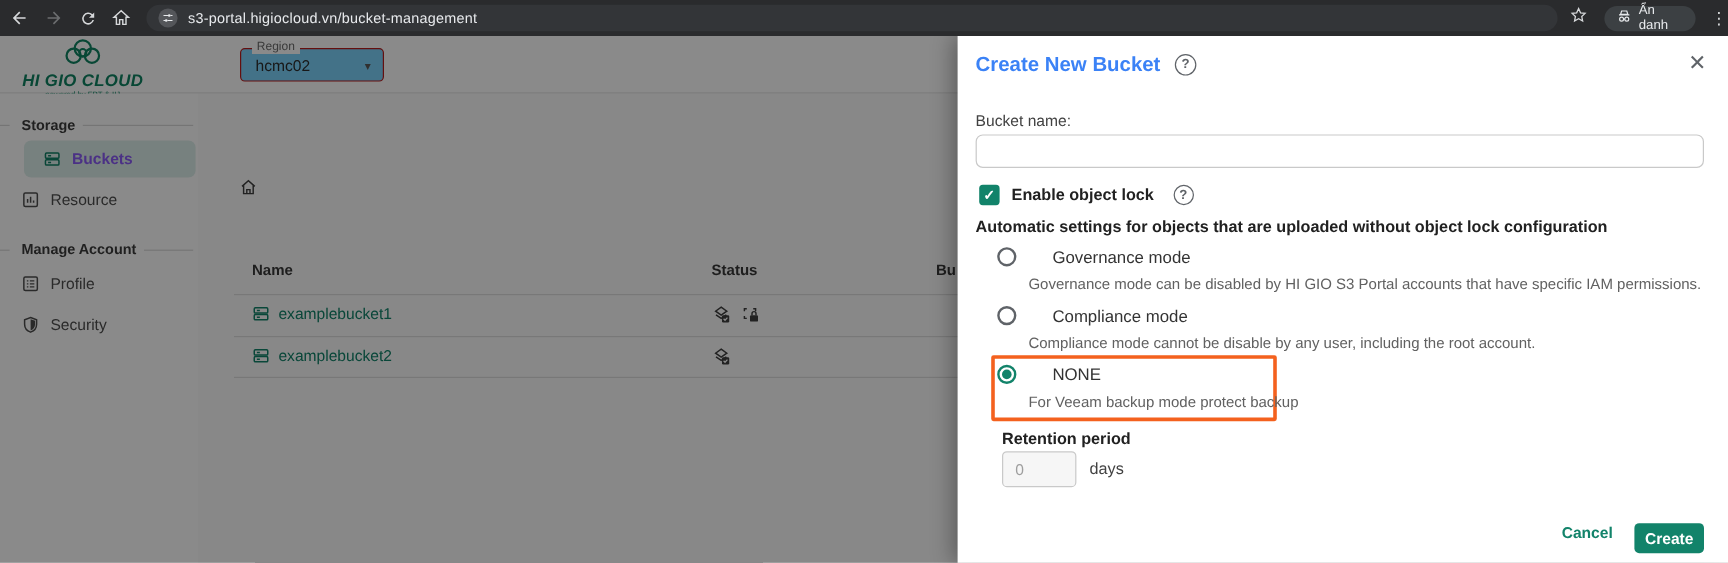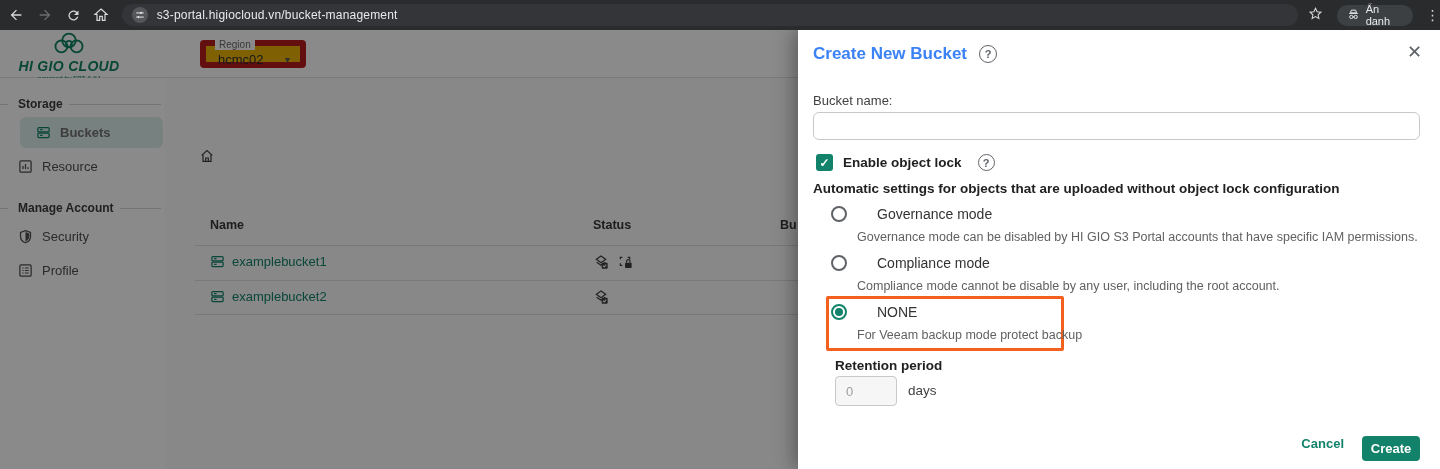--- a/index.html
+++ b/index.html
@@ -24,37 +24,37 @@
   .kebab { color:#d6d8da; font-size:14px; margin-left:12px; width:16px; text-align:center; }
 
   
   .page { position:absolute; left:0; top:30px; width:1440px; height:439px; background:#fff; }
 
   .app-header { position:absolute; left:0; top:0; width:1440px; height:48px; background:#fff;
                 border-bottom:1px solid #e2e2e2; }
   .logo { position:absolute; left:14px; top:2px; width:110px; text-align:center; }
   .logo-title { color:#0f8463; font-size:14px; font-weight:bold; font-style:italic; letter-spacing:.3px; }
   .logo-sub { color:#0f8463; font-size:6.5px; margin-top:1px; }
-  .region-select { position:absolute; left:200px; top:10px; width:106px; height:28px;
-                   border:6px solid #b91c1c; border-radius:4px; background:#eab308; }
+  .region-select { position:absolute; left:200px; top:10px; width:120px; height:28px;
+                   border:1px solid #b91c1c; border-radius:4px; background:#7dd3fc; }
   .region-label { position:absolute; left:9px; top:-7px; background:#fff; padding:0 4px;
                   font-size:10px; color:#6b6b6b; }
   .region-value { position:absolute; left:12px; top:6px; font-size:13px; color:#2e2e2e; }
   .region-caret { position:absolute; right:10px; top:8px; font-size:10px; color:#5a5a5a; }
 
   
   .sidebar { position:absolute; left:0; top:48px; width:165px; height:391px; background:#fff; }
   .side-section { display:flex; align-items:center; margin-top:16px; height:20px; }
   .side-section .pre  { width:8px; border-top:1px solid #d9d9d9; }
   .side-section .post { flex:1; border-top:1px solid #d9d9d9; margin-right:4px; }
   .side-section .lbl  { font-size:12px; font-weight:bold; color:#3c3c3c; padding:0 6px 0 10px; white-space:nowrap; }
   .side-item { display:flex; align-items:center; height:31px; margin:3px 2px; border-radius:6px;
                color:#4f4f4f; font-size:13px; gap:9px; padding-left:16px; }
   .side-item svg { flex:0 0 auto; }
-  .side-item.active { background:#ddeeea; color:#737373; font-weight:bold;margin-left:20px; }
+  .side-item.active { background:#ddeeea; color:#8b5cf6; font-weight:bold;margin-left:20px; }
 
   
   .main { position:absolute; left:165px; top:48px; width:1275px; height:391px; background:#fbfbfb; }
   .crumb-home { position:absolute; left:34px; top:70px; color:#3f3f3f; }
   .tbl-head { position:absolute; left:30px; top:140px; width:1245px; height:24px;
               font-size:12.5px; font-weight:bold; color:#383838; }
   .col-name { position:absolute; left:15px; }
   .col-status { position:absolute; left:398px; }
   .col-bu { position:absolute; left:585px; }
   .tbl-line { position:absolute; left:30px; width:1245px; border-top:1px solid #dedede; }
@@ -202,31 +202,31 @@
       </svg>
       <span>Resource</span>
     </div>
     <div class="side-section">
       <span class="pre"></span>
         <span class="lbl">Manage Account</span>
         <span class="post"></span>
     </div>
     <div class="side-item">
       <svg width="15" height="15" viewBox="0 0 24 24">
+        <rect x="3" y="3" width="18" height="18" rx="2" fill="none" stroke="#4f4f4f" stroke-width="2"></rect>
+        <path d="M7 8h2M11 8h6M7 12h2M11 12h6M7 16h2M11 16h6" stroke="#4f4f4f" stroke-width="1.7"></path>
+      </svg>
+      <span>Profile</span>
+    </div>
+    <div class="side-item">
+      <svg width="15" height="15" viewBox="0 0 24 24">
         <path d="M12 2.5l8 3v6c0 5-3.2 8.8-8 10.5C7.2 20.3 4 16.5 4 11.5v-6z" fill="none" stroke="#4f4f4f" stroke-width="2"></path>
         <path d="M12 4.7v15.1c3.9-1.5 6-4.6 6-8.3V7z" fill="#4f4f4f"></path>
       </svg>
       <span>Security</span>
-    </div>
-    <div class="side-item">
-      <svg width="15" height="15" viewBox="0 0 24 24">
-        <rect x="3" y="3" width="18" height="18" rx="2" fill="none" stroke="#4f4f4f" stroke-width="2"></rect>
-        <path d="M7 8h2M11 8h6M7 12h2M11 12h6M7 16h2M11 16h6" stroke="#4f4f4f" stroke-width="1.7"></path>
-      </svg>
-      <span>Profile</span>
     </div>
   </div>
 
   <div class="main">
     <span class="crumb-home">
       <svg width="16" height="16" viewBox="0 0 24 24">
           <path d="M4 11l8-7 8 7M6 9.5V20h12V9.5" fill="none" stroke="#3f3f3f" stroke-width="1.8"></path>
           <path d="M10 20v-5h4v5" fill="none" stroke="#3f3f3f" stroke-width="1.8"></path>
         </svg>
     </span>

